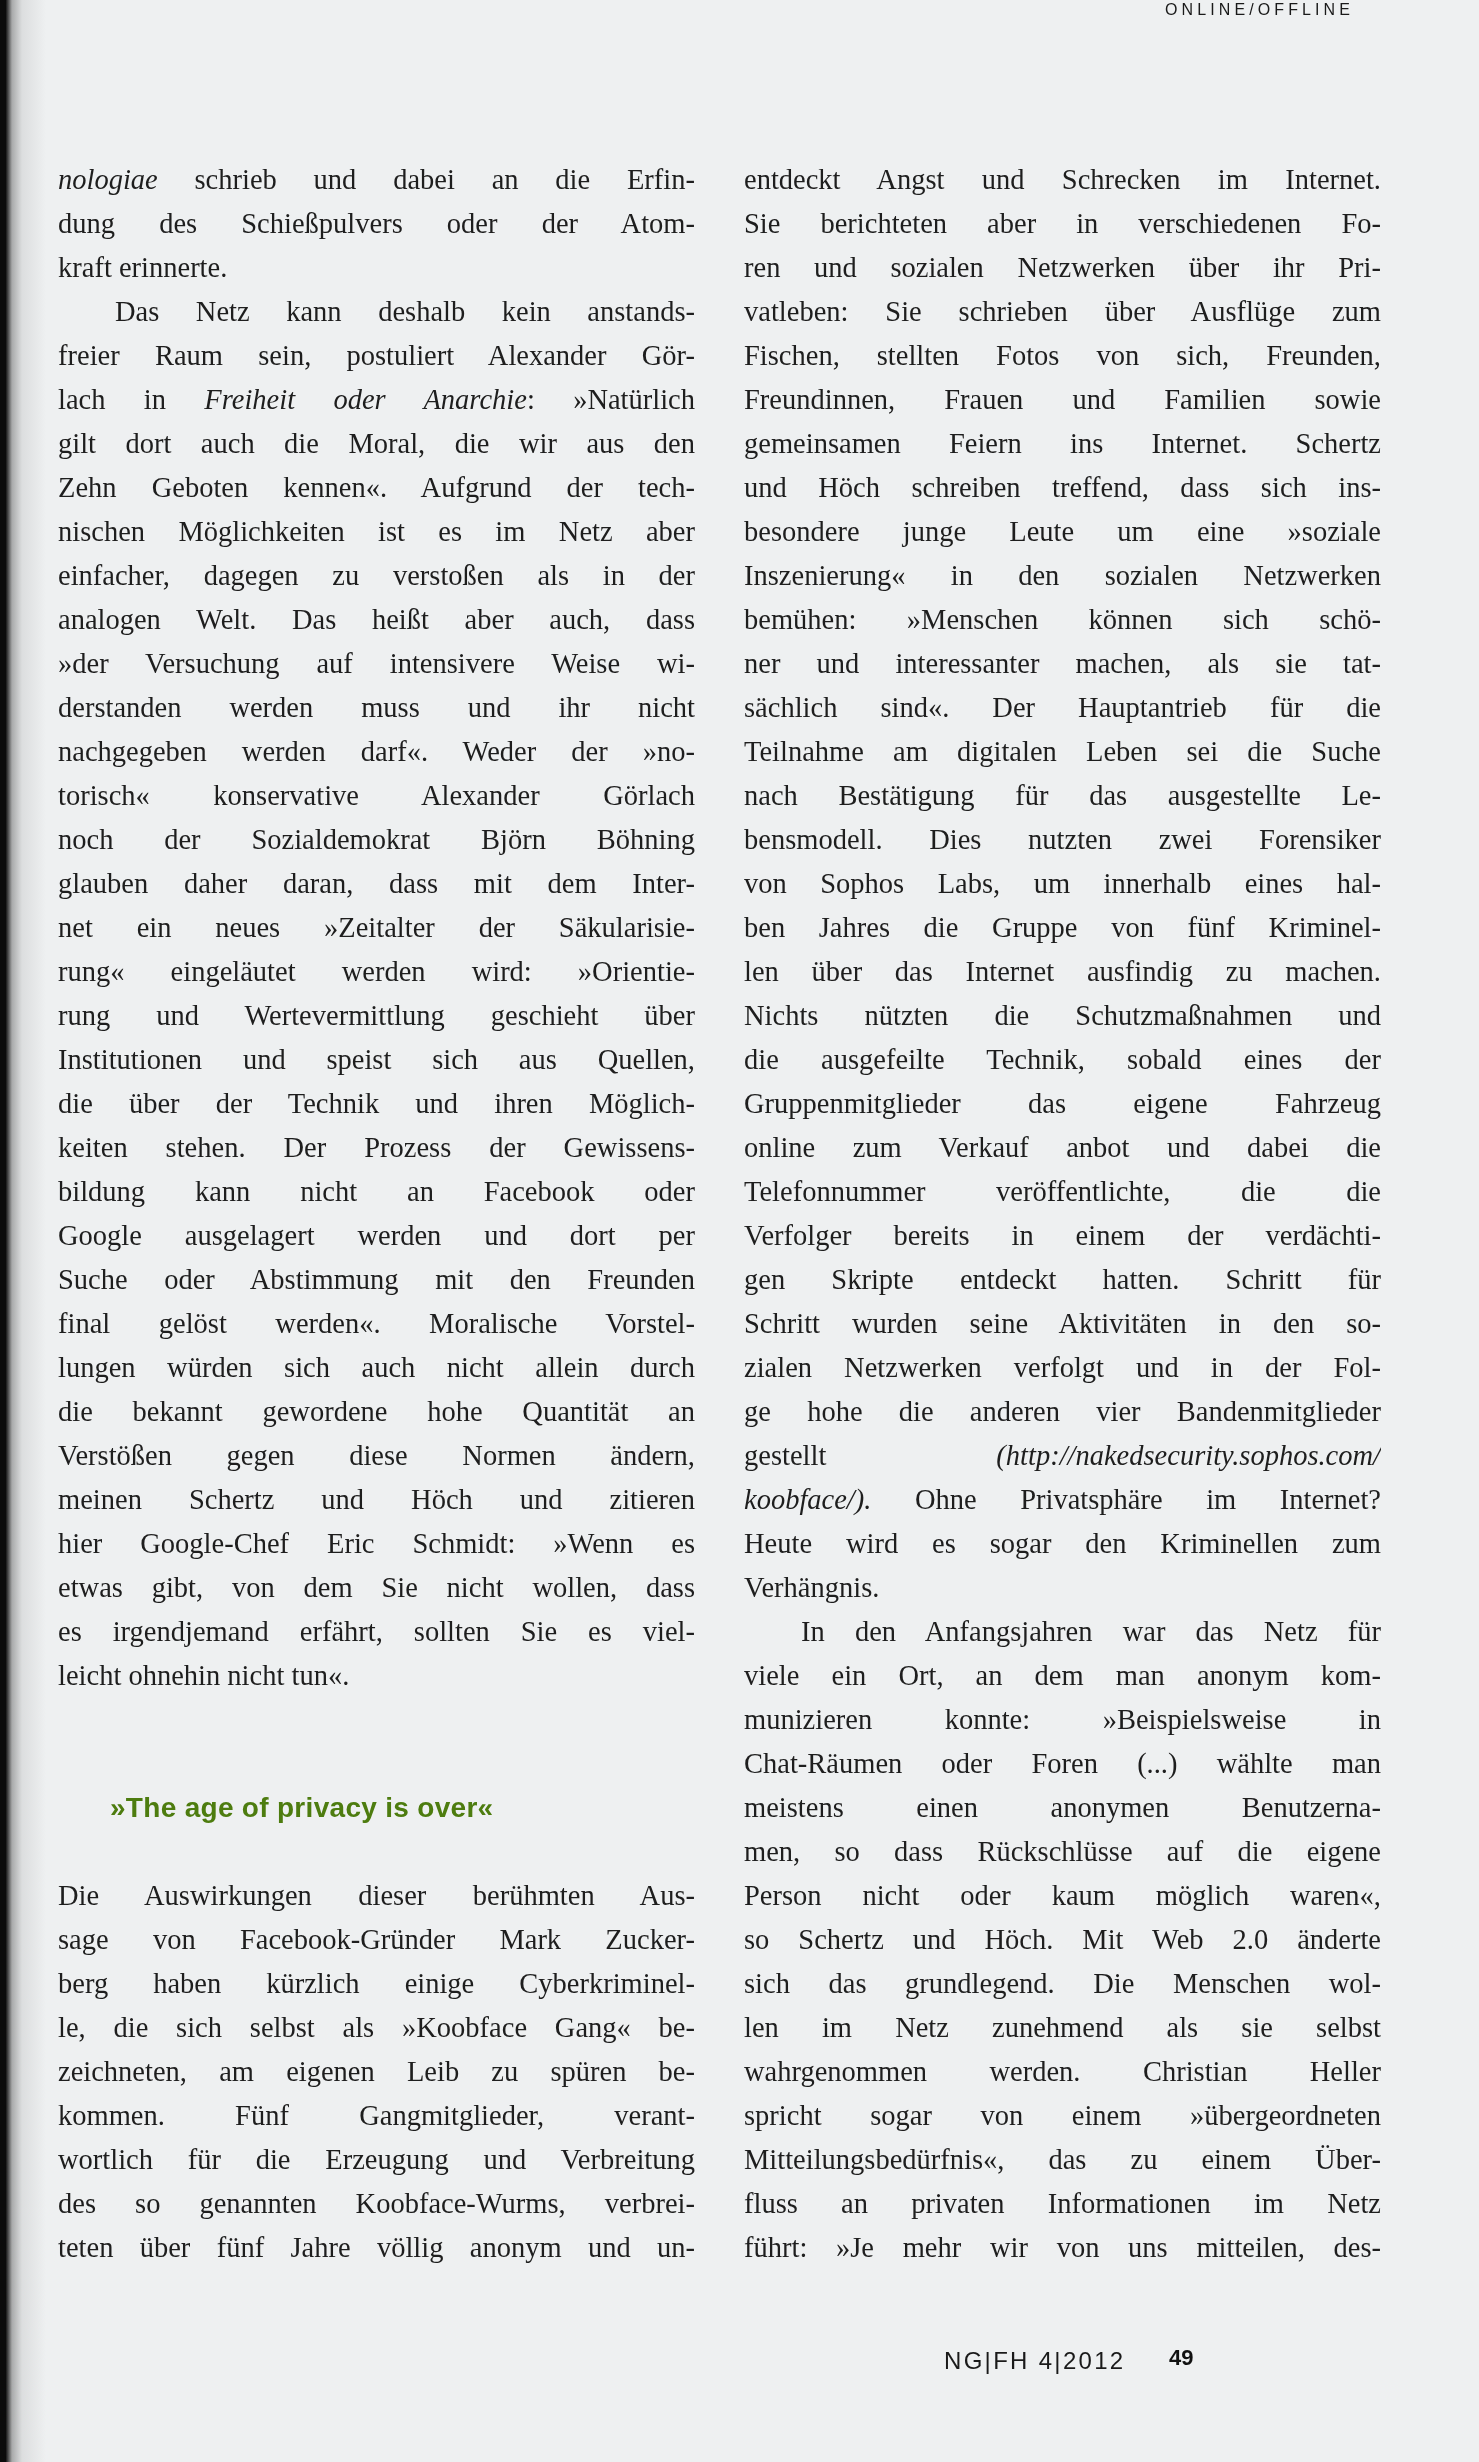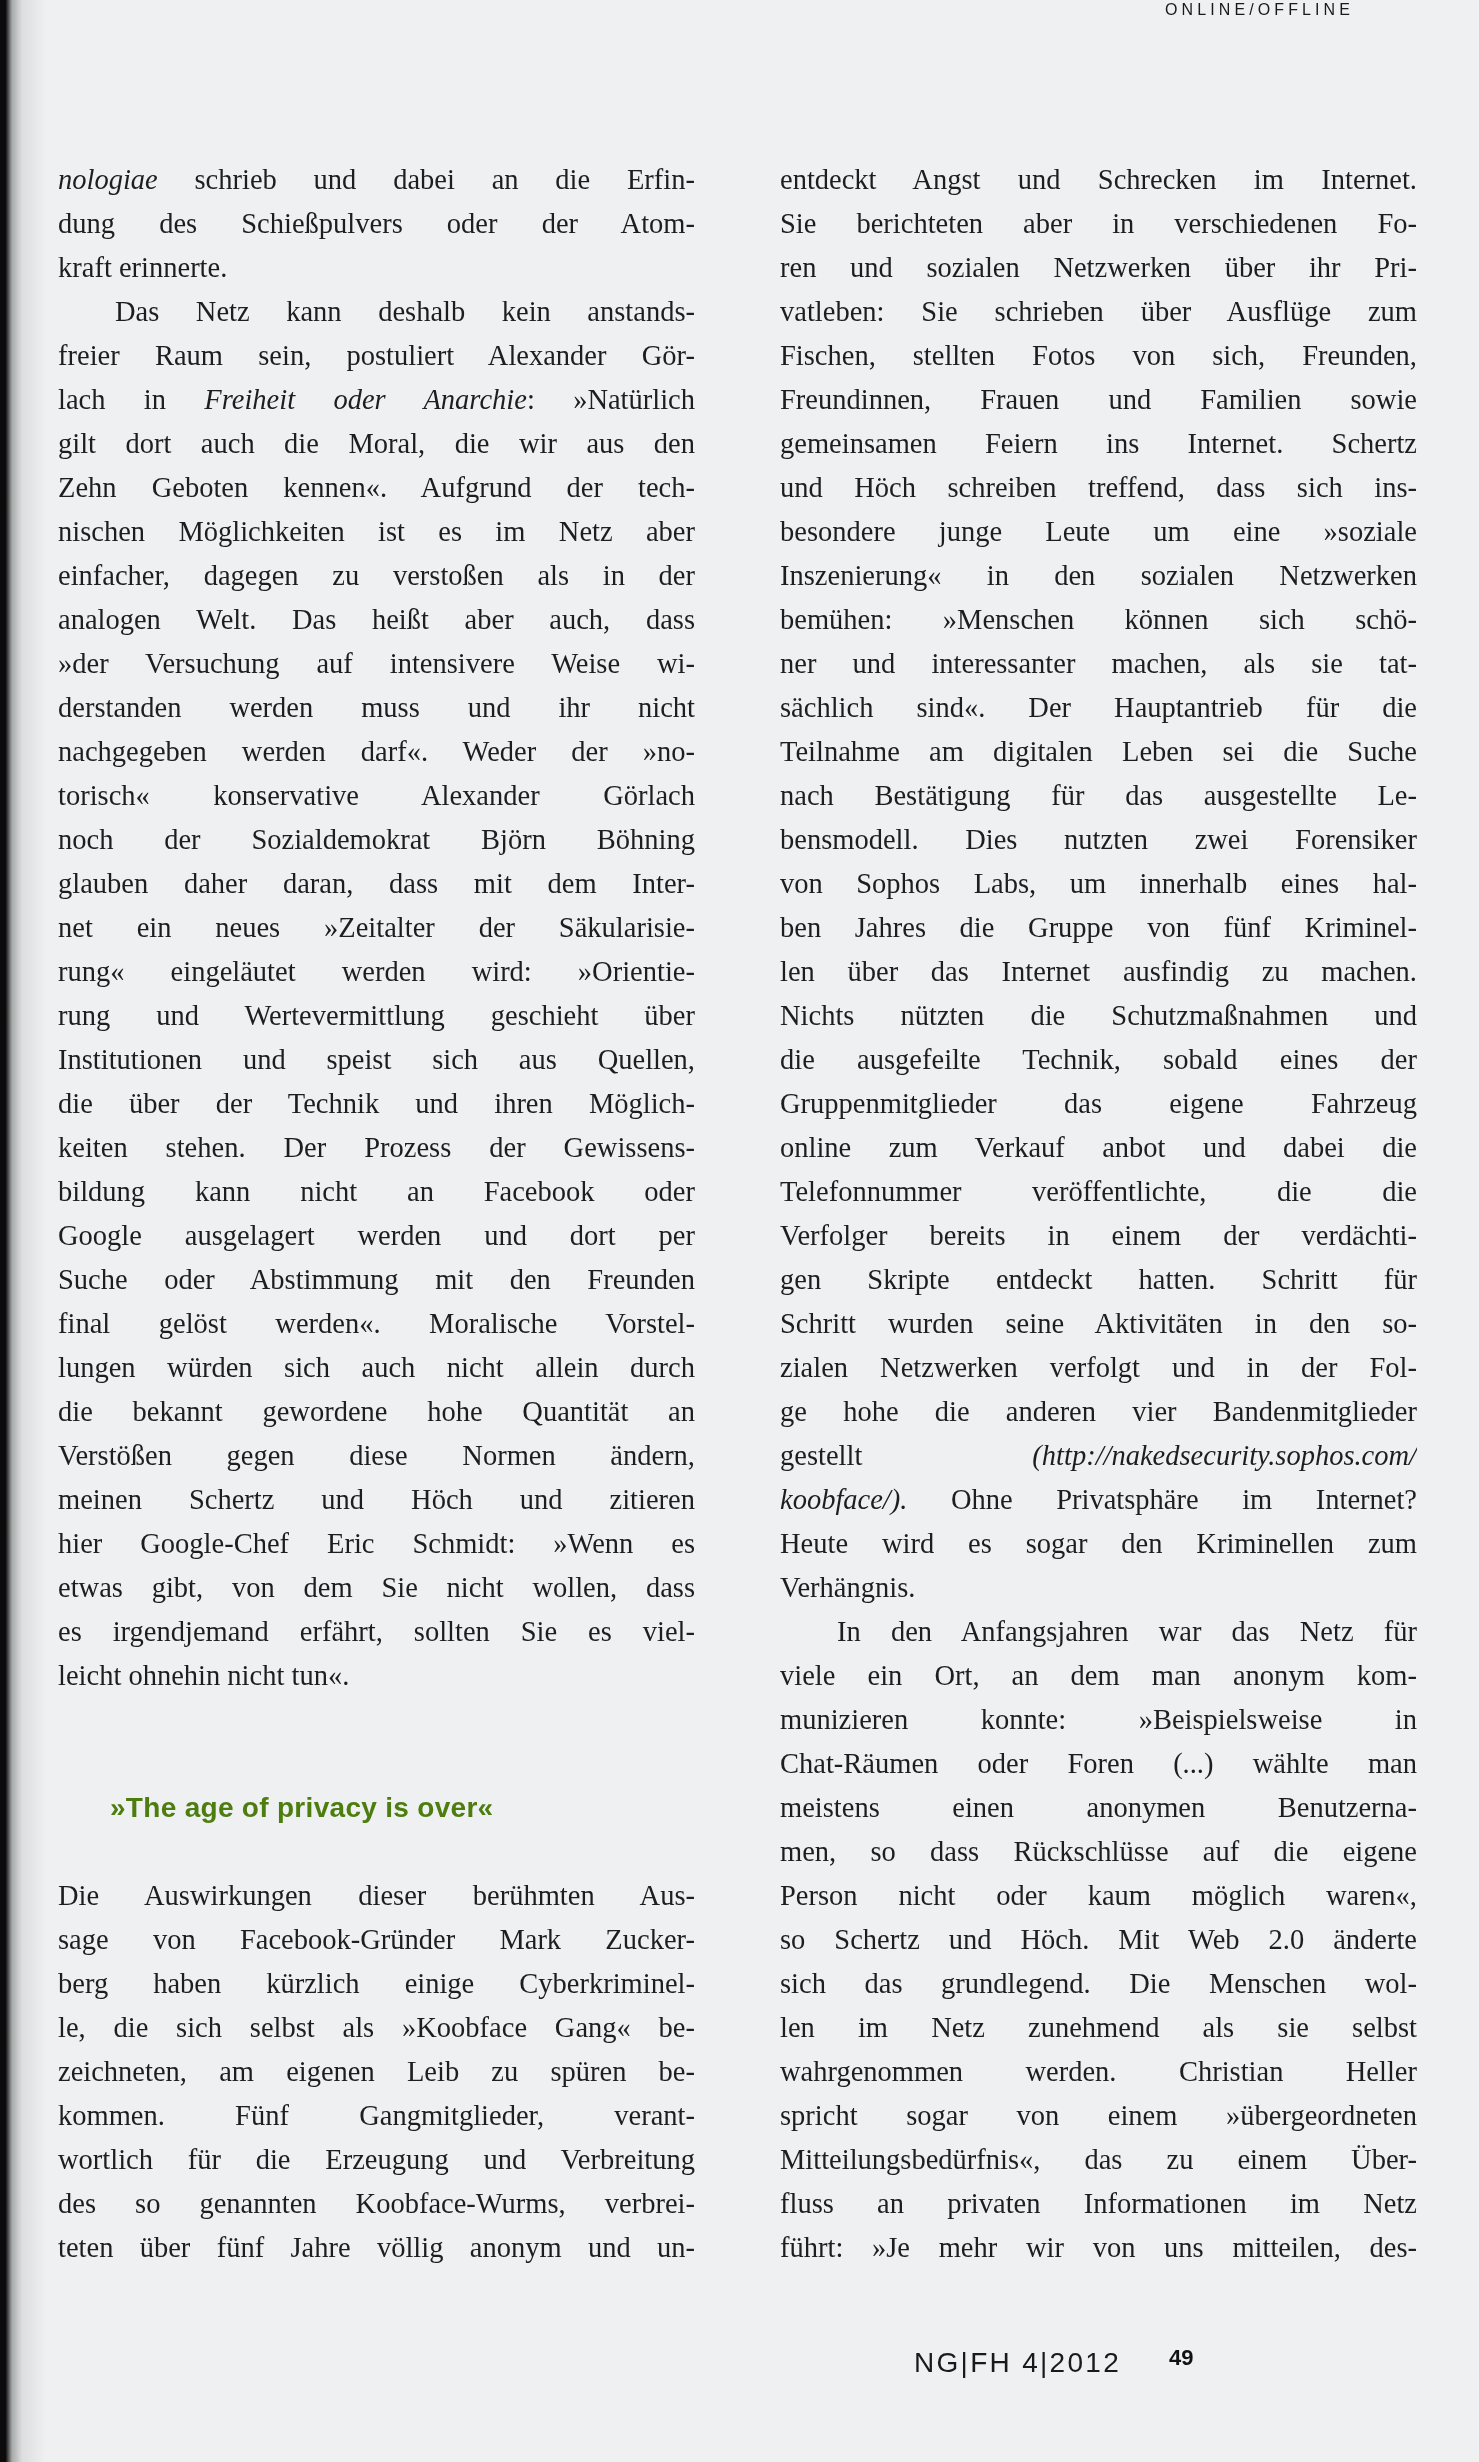--- a/index.html
+++ b/index.html
@@ -34,21 +34,21 @@
     font-size: 16px;
     letter-spacing: 4.1px;
     color: #1a1a1a;
     white-space: nowrap;
   }
   .columns {
     position: absolute;
     top: 158px;
     left: 58px;
     display: flex;
-    gap: 85px;
+    gap: 49px;
   }
   .col {
     width: 637px;
   }
   .line {
     font-size: 28.5px;
     line-height: 44px;
     height: 44px;
     text-align: justify;
     text-align-last: justify;
@@ -69,24 +69,24 @@
     font-weight: bold;
     font-size: 28px;
     line-height: 44px;
     height: 44px;
     padding-left: 52px;
     letter-spacing: 0.3px;
     color: #4d7c0f;
   }
   .footer-journal {
     position: absolute;
-    left: 914px;
+    left: 944px;
     top: 2347px;
     font-family: "Liberation Sans", sans-serif;
-    font-size: 28px;
+    font-size: 24px;
     letter-spacing: 2.3px;
     color: #1a1a1a;
     white-space: nowrap;
   }
   .footer-pagenum {
     position: absolute;
     left: 1169px;
     top: 2345px;
     font-family: "Liberation Sans", sans-serif;
     font-weight: bold;

